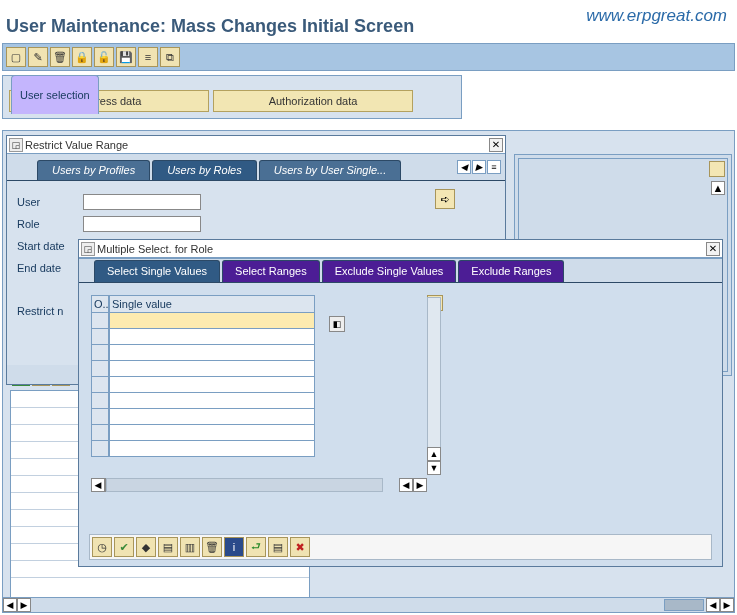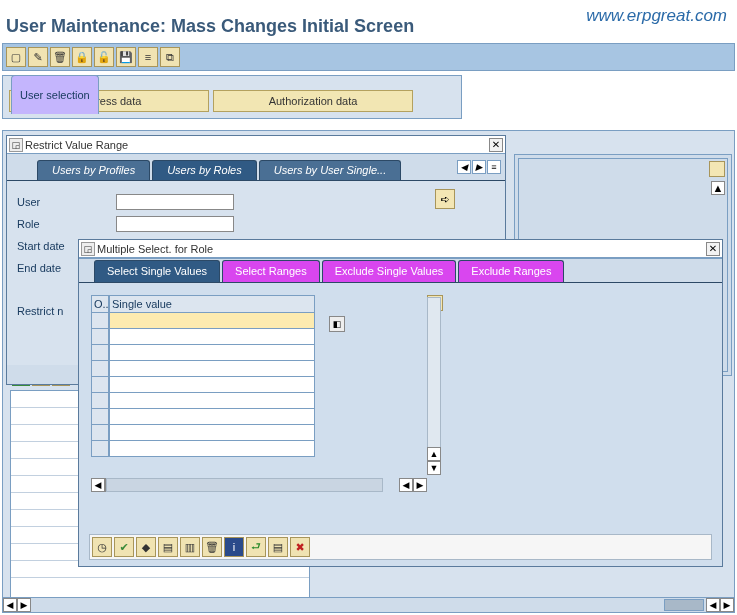--- a/index.html
+++ b/index.html
@@ -30,37 +30,37 @@
   .dlg-close { width: 14px; height: 14px; background: #f3f3f3; border: 1px solid #888; display: flex; align-items: center; justify-content: center; font-size: 10px; cursor:pointer;}
 
   .tabstrip1 { height: 22px; background: #cfdcea; display: flex; align-items: flex-end; padding-left: 30px; position: relative; }
   .tabstrip1 .tab { padding: 3px 14px 4px; border: 1px solid #2c4966; border-bottom: none; margin-right: 2px; background: #4a6f94; color: #fff; border-radius: 3px 3px 0 0; cursor:pointer;}
   .tabstrip1 .tab.active { background: #305a84; }
   .tab-nav { position: absolute; right: 4px; top: 2px; display: flex; gap: 1px; }
   .tab-nav .nb { width: 14px; height: 14px; background: #fff; border: 1px solid #7a9ec2; font-size:9px; display:flex;align-items:center;justify-content:center;}
 
   .form-area { background: #d7e2ee; border-top: 1px solid #2c4966; padding: 10px; height: 185px; position: relative; }
   .field-row { display: flex; align-items: center; height: 22px; }
-  .field-label { width: 99px; color: #1a3c60; }
+  .field-label { width: 66px; color: #1a3c60; }
   .field-input { width: 118px; height: 16px; background: #fff; border: 1px solid #888; }
   .arrow-btn { position: absolute; right: 50px; top: 8px; width: 20px; height: 20px; background: #f3e6b4; border: 1px solid #a8955a; display:flex;align-items:center;justify-content:center;}
   
   .restrict-row { position: absolute; bottom: 48px; left: 10px; }
 
   .bot-toolbar1 { position: absolute; left: 12px; top: 368px; display: flex; gap: 2px; z-index: 3; }
   .bot-toolbar1 .tb-btn { width: 18px; height: 18px; }
 
   
   .under-grid { position: absolute; left: 10px; top: 390px; width: 300px; height: 208px; background: #fff; border: 1px solid #7a9ec2; z-index: 1;}
   .under-grid .urow { height: 17px; border-bottom: 1px solid #c2d0df; }
 
   
   .dlg2 { position: absolute; top: 239px; left: 78px; width: 645px; height: 328px; background: #d0deed; border: 1px solid #5a7a9c; z-index: 10; }
   .tabstrip2 { height: 24px; background: #cfdcea; display: flex; align-items: flex-end; padding-left: 15px; border-top: 1px solid #7a9ec2; padding-top:6px;}
-  .tabstrip2 .tab { padding: 4px 12px 5px; border: 1px solid #2c4966; border-bottom: none; margin-right: 2px; background: #d946ef; color: #fff; border-radius: 3px 3px 0 0; cursor:pointer;}
+  .tabstrip2 .tab { padding: 4px 12px 5px; border: 1px solid #2c4966; border-bottom: none; margin-right: 2px; background: #4c1d95; color: #fff; border-radius: 3px 3px 0 0; cursor:pointer;}
   .tabstrip2 .tab.active { background: #305a84; }
   .grid-zone { background: #d0deed; padding: 12px; position: relative; height: 220px; border-top:1px solid #2c4966;}
   .grid { position: relative; width: 330px; }
   .ghead { display: flex; }
   .gh { background: #dce5ef; border: 1px solid #7a9ec2; height: 18px; display: flex; align-items: center; padding: 0 2px; color: #1a3c60;}
   .gh1 { width: 18px; }
   .gh2 { width: 206px; }
   .grows { }
   .grow { display: flex; height: 16px; }
   .gc { border: 1px solid #7a9ec2; border-top: none; }

